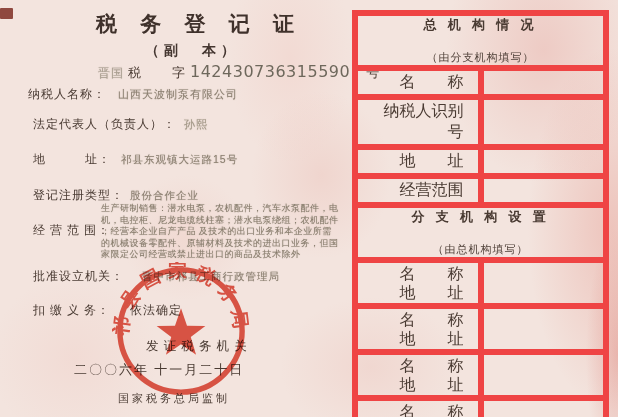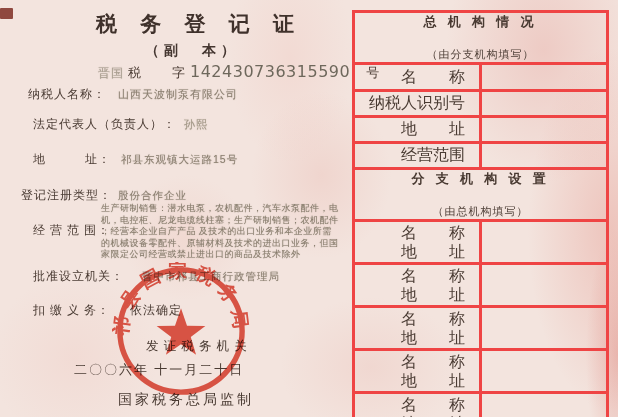--- a/index.html
+++ b/index.html
@@ -31,21 +31,21 @@
   .stamped{ color:#aba092; }
   .serial-num{ font-family:"DejaVu Sans",sans-serif; color:#6e685c; font-size:16px; letter-spacing:.5px; }
   .scope-lines{ font-family:Liberation Serif, serif;
     font-size:9px; line-height:11.6px; color:#887d6d; letter-spacing:.5px;
     text-shadow:0 0 1px rgba(136,125,109,.5); white-space:nowrap; }
   .corner-mark{ position:absolute; left:0; top:8px; width:13px; height:11px;
     background:#7d2d23; opacity:.85; border-radius:1px; }
   
   table.reg{ position:absolute; left:352px; top:10px; width:257px; height:393px;
     border-collapse:collapse; table-layout:fixed; }
-  table.reg td{ border:3px solid #ef4444; vertical-align:middle; }
+  table.reg td{ border:6px solid #ef4444; vertical-align:middle; }
   table.reg{ border:2px solid #5d544c; }
   td.hdr{ text-align:center; }
   .tbl-title{ font-size:13px; font-weight:bold; letter-spacing:4px; color:#493a32; display:block; }
   .tbl-sub{ font-size:11px; color:#4e3f37; letter-spacing:1px; display:block; margin-top:16px; }
   td.lab{ width:63px; text-align:right; font-size:16px; color:#4a3b33; padding:1px 14px; }
   td.lab .two{ display:block; line-height:19px; }
   td.val{ background:transparent; }
   
   .seal{ position:absolute; left:112px; top:262px; width:138px; height:138px;
     opacity:.86; mix-blend-mode:multiply; z-index:5; }
@@ -77,49 +77,49 @@
   <div class="abs" style="left:33px; top:114px;">
     <span class="label">法定代表人（负责人）：</span>
     <span class="value" style="margin-left:4px; color:#a59a89;">孙熙</span>
   </div>
 
   <div class="abs" style="left:33px; top:149px;">
     <span class="label">地　　　址：</span>
     <span class="value" style="margin-left:6px; font-size:10.5px;">祁县东观镇大运路15号</span>
   </div>
 
-  <div class="abs" style="left:21px; top:185px;">
+  <div class="abs" style="left:33px; top:185px;">
     <span class="label">登记注册类型：</span>
     <span class="value" style="margin-left:2px; font-size:10.5px;">股份合作企业</span>
   </div>
 
   <div class="abs label" style="left:33px; top:222px;">经 营 范 围：</div>
   <div class="abs scope-lines" style="left:101px; top:203px;">
     <div>生产研制销售：潜水电泵，农机配件，汽车水泵配件，电</div>
-    <div>机，电控柜、尼龙电缆线柱塞；生产研制销售；农机配件</div>
+    <div>机，电控柜、尼龙电缆线柱塞；潜水电泵绕组；农机配件</div>
     <div>；经营本企业自产产品 及技术的出口业务和本企业所需</div>
     <div>的机械设备零配件、原辅材料及技术的进出口业务，但国</div>
     <div>家限定公司经营或禁止进出口的商品及技术除外</div>
   </div>
 
   <div class="abs" style="left:33px; top:266px;">
     <span class="label">批准设立机关：</span>
     <span class="value" style="margin-left:14px; font-size:10.5px;">晋中市祁县工商行政管理局</span>
   </div>
 
   <div class="abs" style="left:33px; top:300px;">
     <span class="label">扣 缴 义 务：</span>
     <span class="label" style="margin-left:16px;">依法确定</span>
   </div>
 
   <div class="abs label" style="left:146px; top:338px; font-size:12.5px;">发 证 税 务 机 关</div>
 
   <div class="abs label" style="left:74px; top:361px; font-size:13px; letter-spacing:2px;">二〇〇六年 十一月二十日</div>
 
-  <div class="abs label" style="left:118px; top:391px; font-size:14px; letter-spacing:3px;">国家税务总局监制</div>
+  <div class="abs label" style="left:118px; top:391px; font-size:11px; letter-spacing:3px;">国家税务总局监制</div>
 
   <svg class="seal" viewBox="0 0 140 140">
     <circle cx="70" cy="70" r="62" fill="none" stroke="#dd4231" stroke-width="5.5"></circle>
     <polygon fill="#dd4231" points="70,47 76.1,64.6 94.7,65.0 79.9,76.2 85.3,94.0 70,83.4 54.7,94.0 60.1,76.2 45.3,65.0 63.9,64.6"></polygon>
     <defs>
       <path id="sealArc" d="M 24.5,98 A 54,54 0 1 1 115.5,98" fill="none"></path>
     </defs>
     <text font-size="19" fill="#dd4231" letter-spacing="7" font-family="Liberation Serif, serif" font-weight="bold">
       <textPath href="#sealArc" startOffset="50%" text-anchor="middle">祁县国家税务局</textPath>
     </text>

